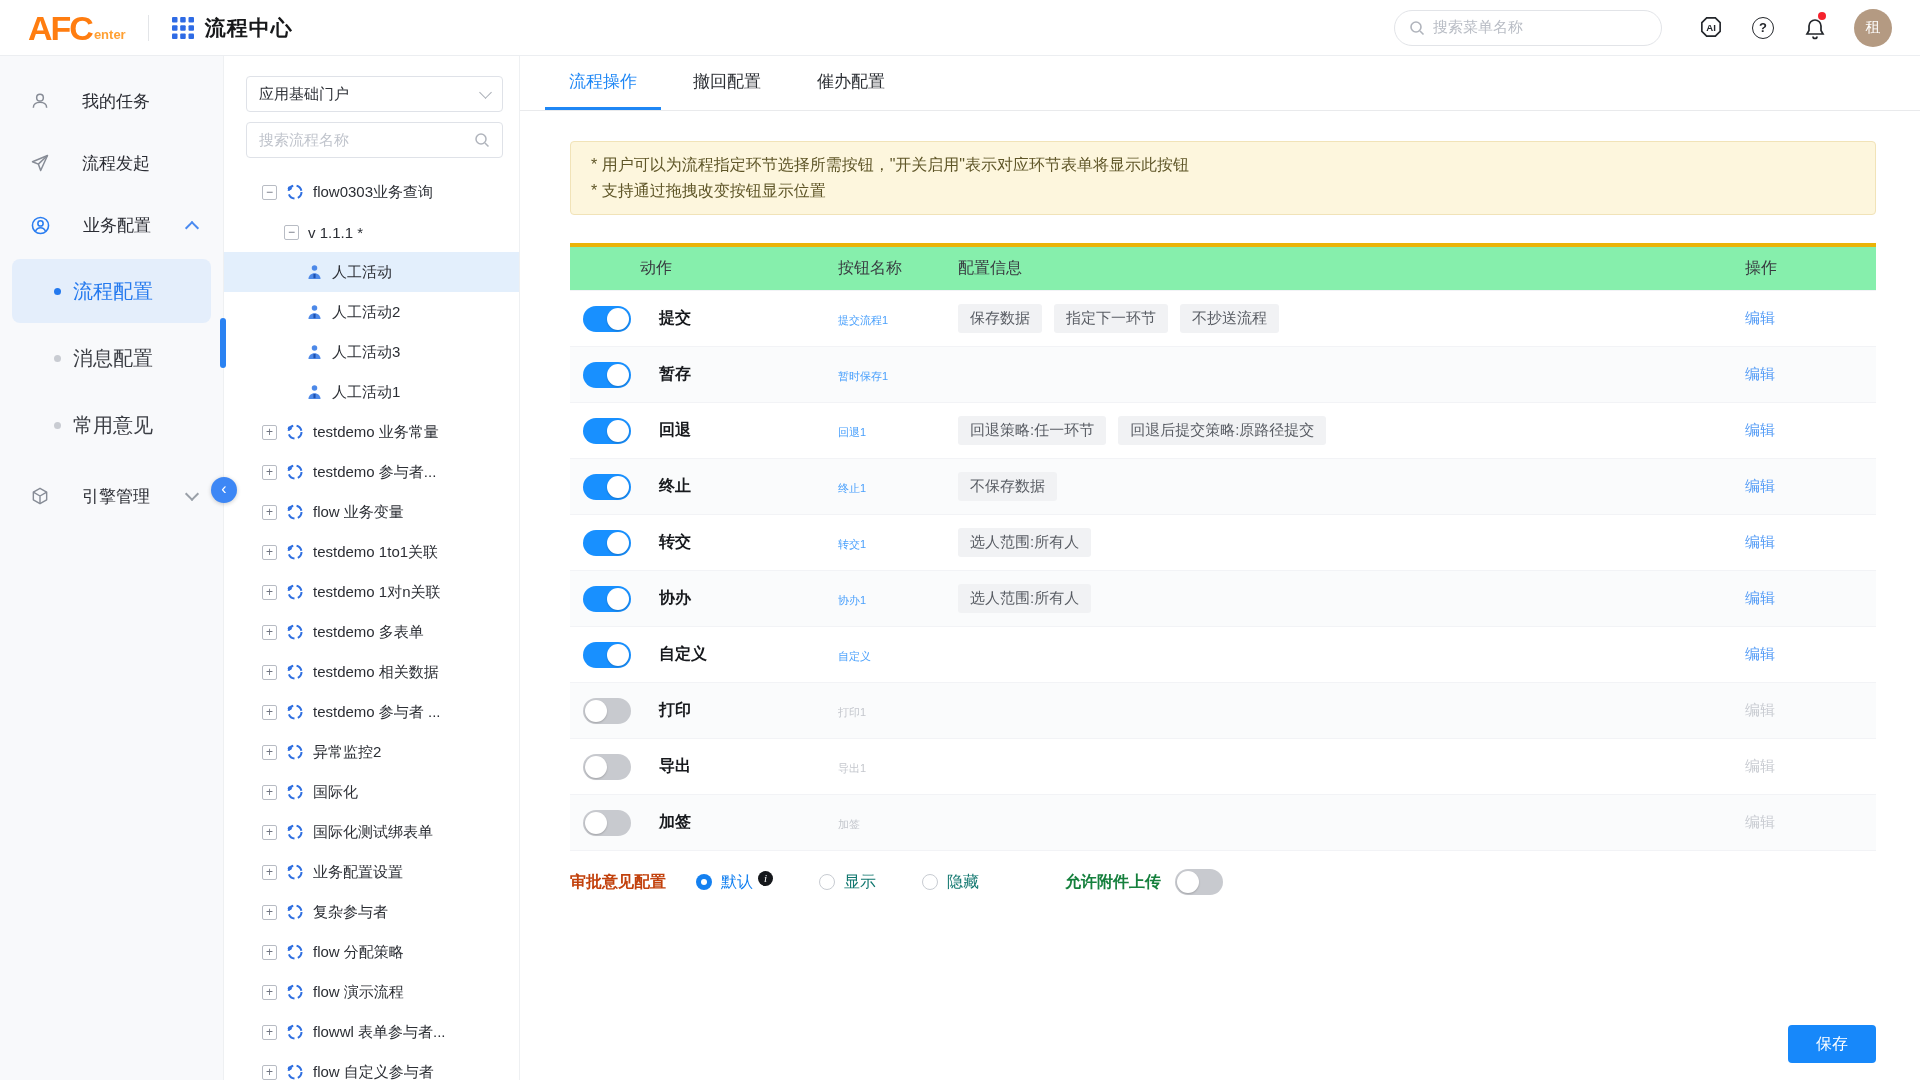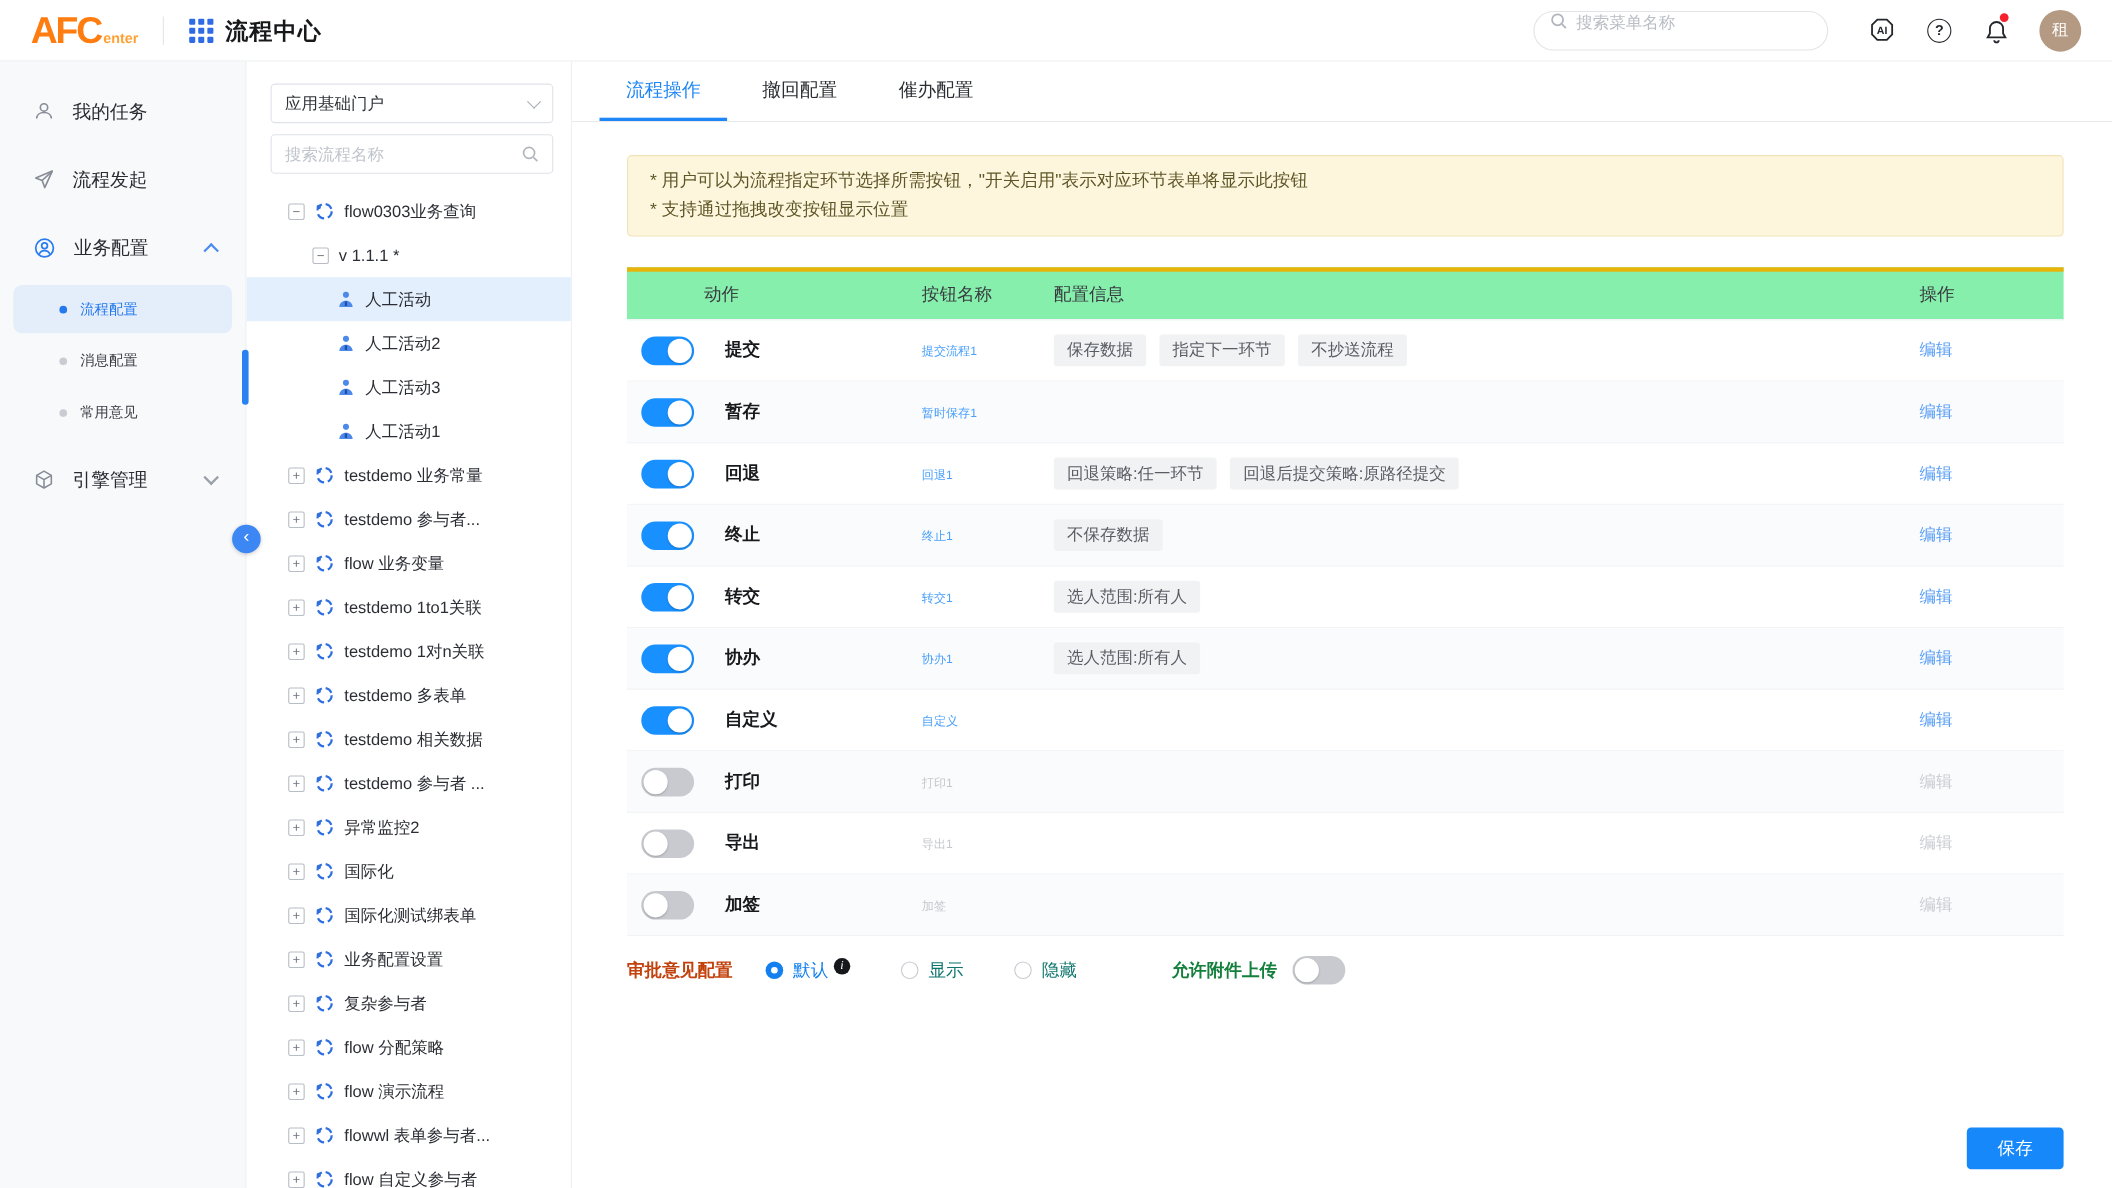--- a/index.html
+++ b/index.html
@@ -9,44 +9,44 @@
 
   
   header { height:56px; display:flex; align-items:center; padding:0 28px; border-bottom:1px solid #eceef1; background:#fff; }
   .logo { display:flex; align-items:flex-end; }
   .logo-main { font-size:34px; font-weight:800; color:#ff7d10; letter-spacing:-2px; line-height:30px; }
   .logo-sub { font-size:13px; font-weight:700; color:#ffa033; margin-left:2px; line-height:16px; }
   .hdr-divider { width:1px; height:26px; background:#e3e5e8; margin:0 22px; }
   .grid-icon { width:24px; height:24px; display:block; }
   .app-title { font-size:21px; font-weight:700; color:#17181a; margin-left:10px; letter-spacing:1px; }
   .hdr-search { margin-left:auto; width:268px; height:36px; border:1px solid #e2e4e8; border-radius:18px;
-    display:flex; align-items:flex-start; padding:0 14px; color:#b9bdc5; font-size:15px; gap:8px; }
+    display:flex; align-items:center; padding:0 14px; color:#b9bdc5; font-size:15px; gap:8px; }
   .hdr-icons { display:flex; align-items:center; gap:26px; margin-left:36px; }
   .hicon { width:26px; height:26px; display:flex; align-items:center; justify-content:center; position:relative; cursor:pointer; }
   .help-circle { width:22px; height:22px; border:1.8px solid #23262b; border-radius:50%;
     display:flex; align-items:center; justify-content:center; font-size:13px; font-weight:700; color:#23262b; }
   .help-circle::after { content:"?"; }
   .bell-dot { position:absolute; top:-3px; right:2px; width:8px; height:8px; border-radius:50%; background:#f5222d; }
   .avatar { width:38px; height:38px; border-radius:50%; background:#b49a82; color:#fff;
     display:flex; align-items:center; justify-content:center; font-size:15px; cursor:pointer; }
 
   
   .body { display:flex; height:1024px; overflow:hidden; }
 
   
   .sidebar { width:224px; background:#f8f9fb; border-right:1px solid #eef0f2; padding-top:14px; position:relative; flex:none; }
-  .side-item { height:62px; display:flex; align-items:center; padding:0 18px 0 30px; gap:16px;
+  .side-item { height:62px; display:flex; align-items:center; padding:0 18px 0 30px; gap:32px;
     font-size:17px; color:#2a2c33; cursor:pointer; }
   .side-item svg { flex:none; }
   .chev { width:10px; height:10px; border-right:2px solid #9aa0a8; border-bottom:2px solid #9aa0a8;
     margin-left:auto; margin-right:8px; }
   .chev.up { transform:rotate(-135deg); border-color:#4a8af0; margin-top:6px; }
   .chev.down { transform:rotate(45deg); margin-top:-4px; }
-  .side-sub { margin:3px 12px; height:44px; border-radius:8px; display:flex; align-items:center;
-    padding-left:42px; gap:12px; font-size:13px; color:#3a3d43; cursor:pointer; }
+  .side-sub { margin:3px 12px; height:64px; border-radius:8px; display:flex; align-items:center;
+    padding-left:42px; gap:12px; font-size:20px; color:#3a3d43; cursor:pointer; }
   .side-sub .dot { width:7px; height:7px; border-radius:50%; background:#c9ccd2; flex:none; }
   .side-sub.active { background:#e4eefb; color:#2479ee; }
   .side-sub.active .dot { background:#2479ee; }
   .side-item.engine { margin-top:8px; }
   .active-indicator { position:absolute; right:-3px; top:262px; width:6px; height:50px; border-radius:3px; background:#2a82f2; z-index:3; }
   .collapse-btn { position:absolute; left:211px; top:477px; width:26px; height:26px; border-radius:50%;
     background:#3d87f5; color:#fff; display:flex; align-items:center; justify-content:center;
     font-size:13px; z-index:4; cursor:pointer; box-shadow:0 1px 4px rgba(0,0,0,.2); }
   .collapse-btn::after { content:"‹"; font-size:16px; margin-top:-2px; }
 

